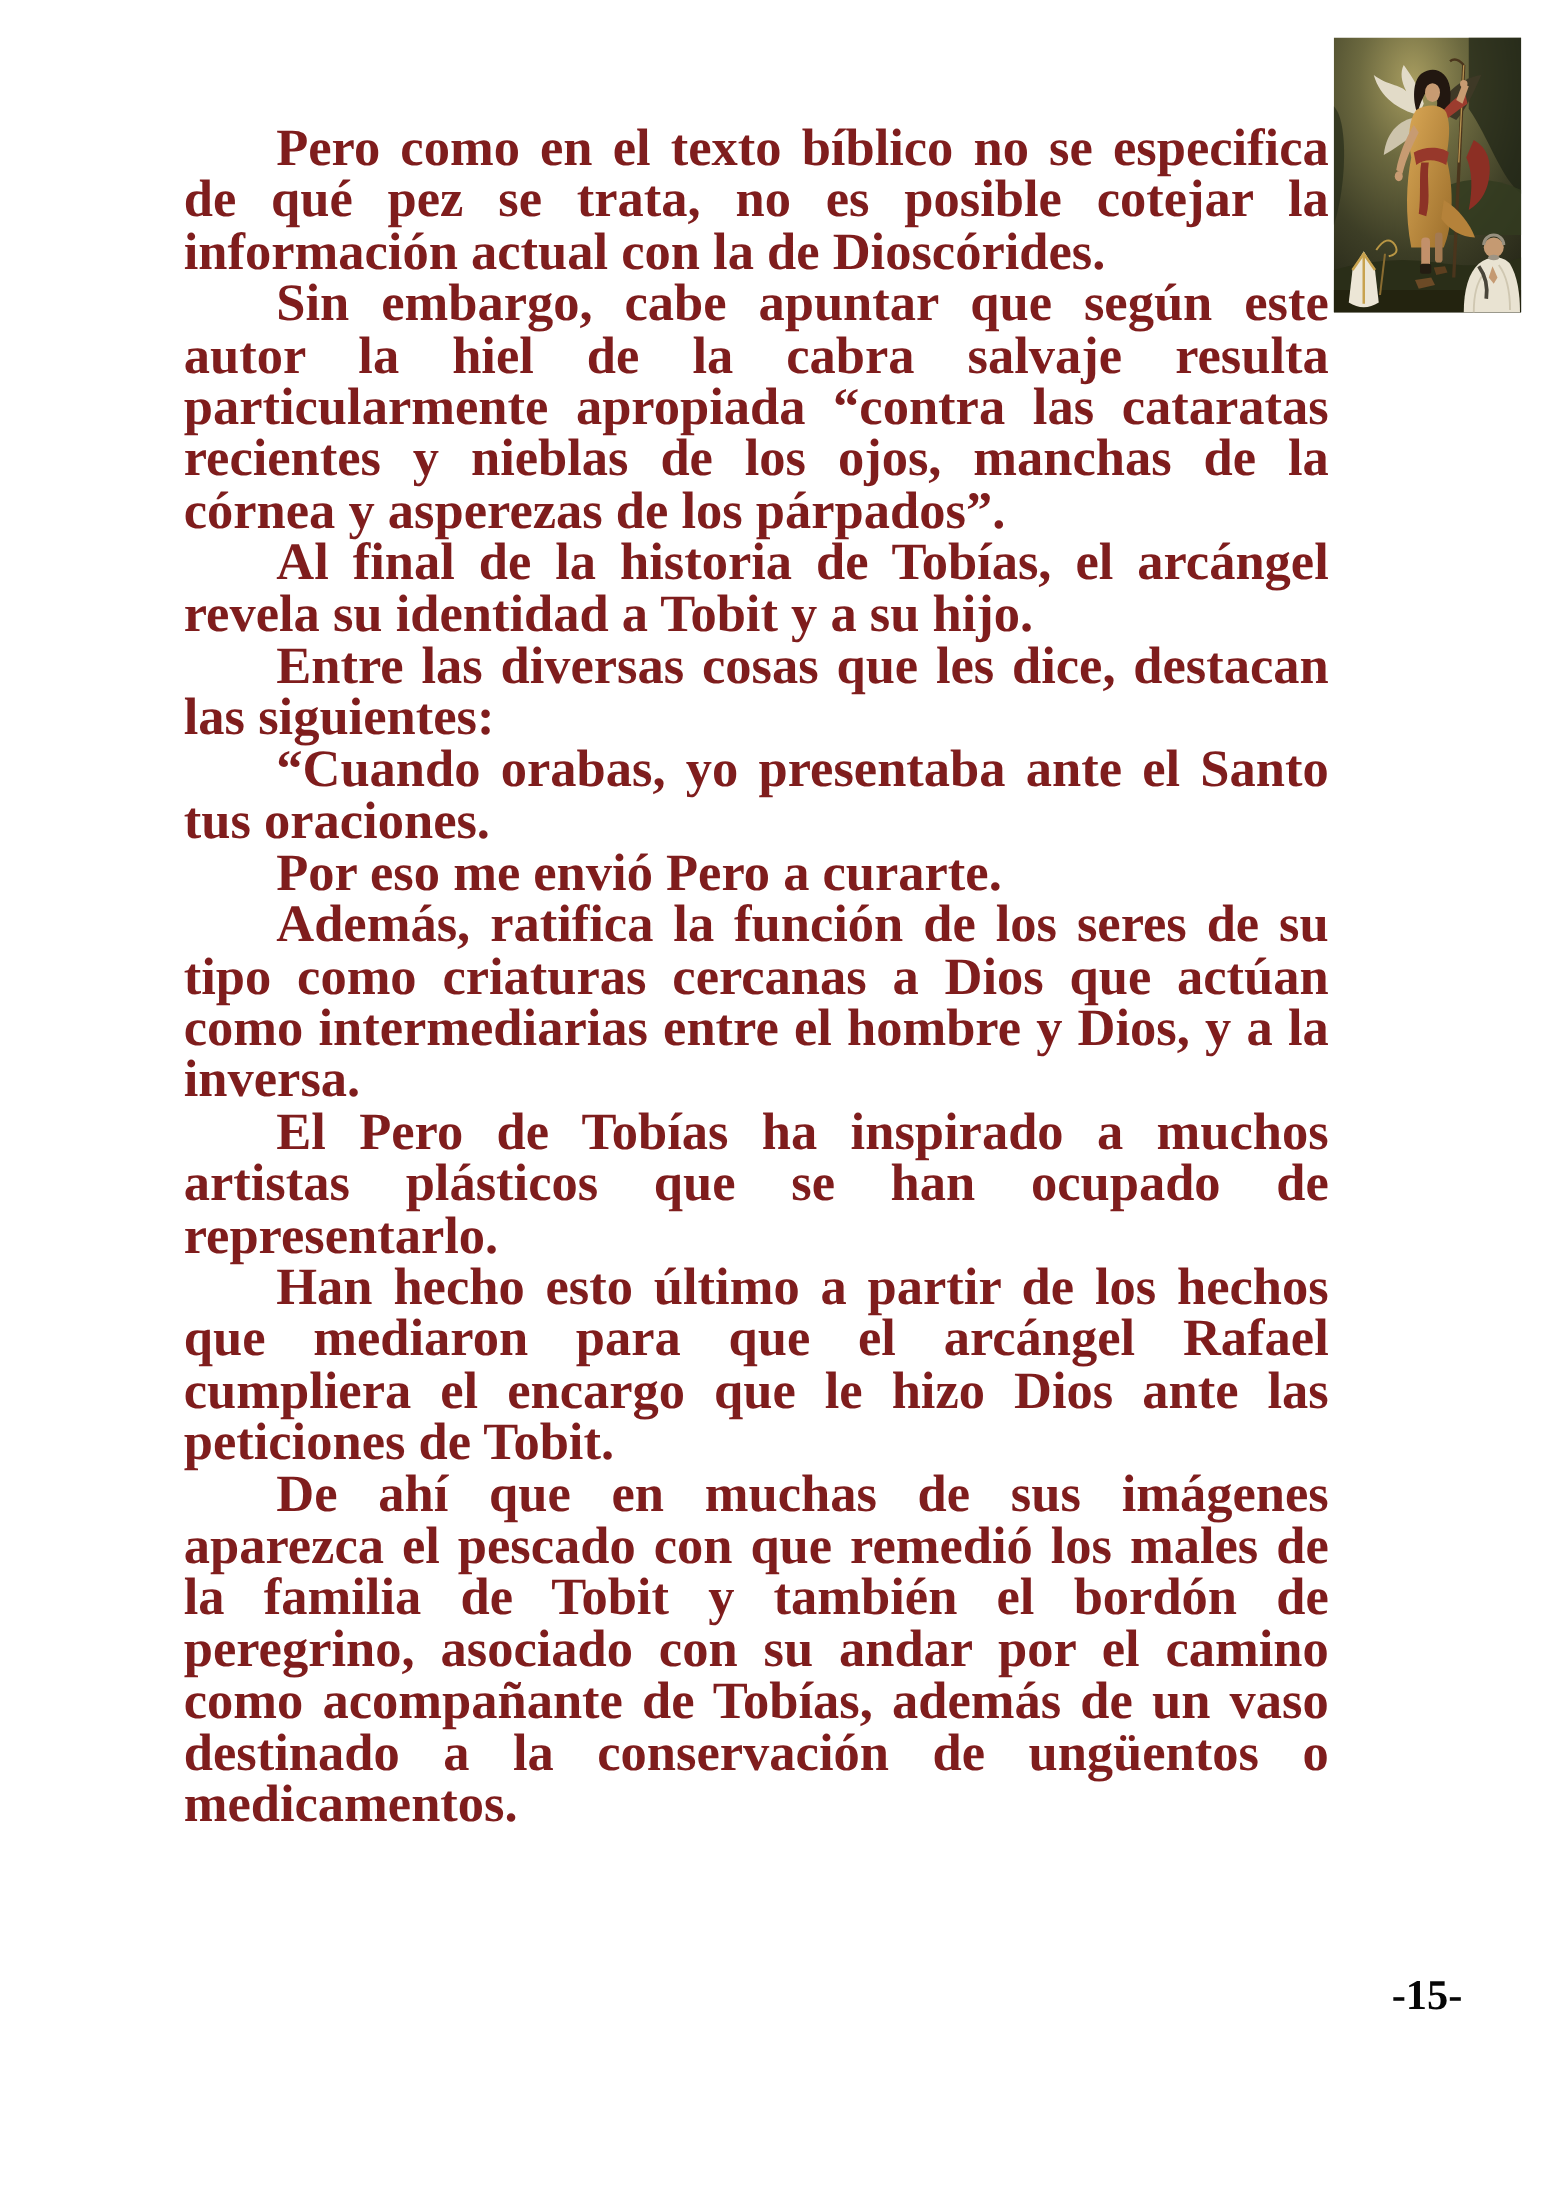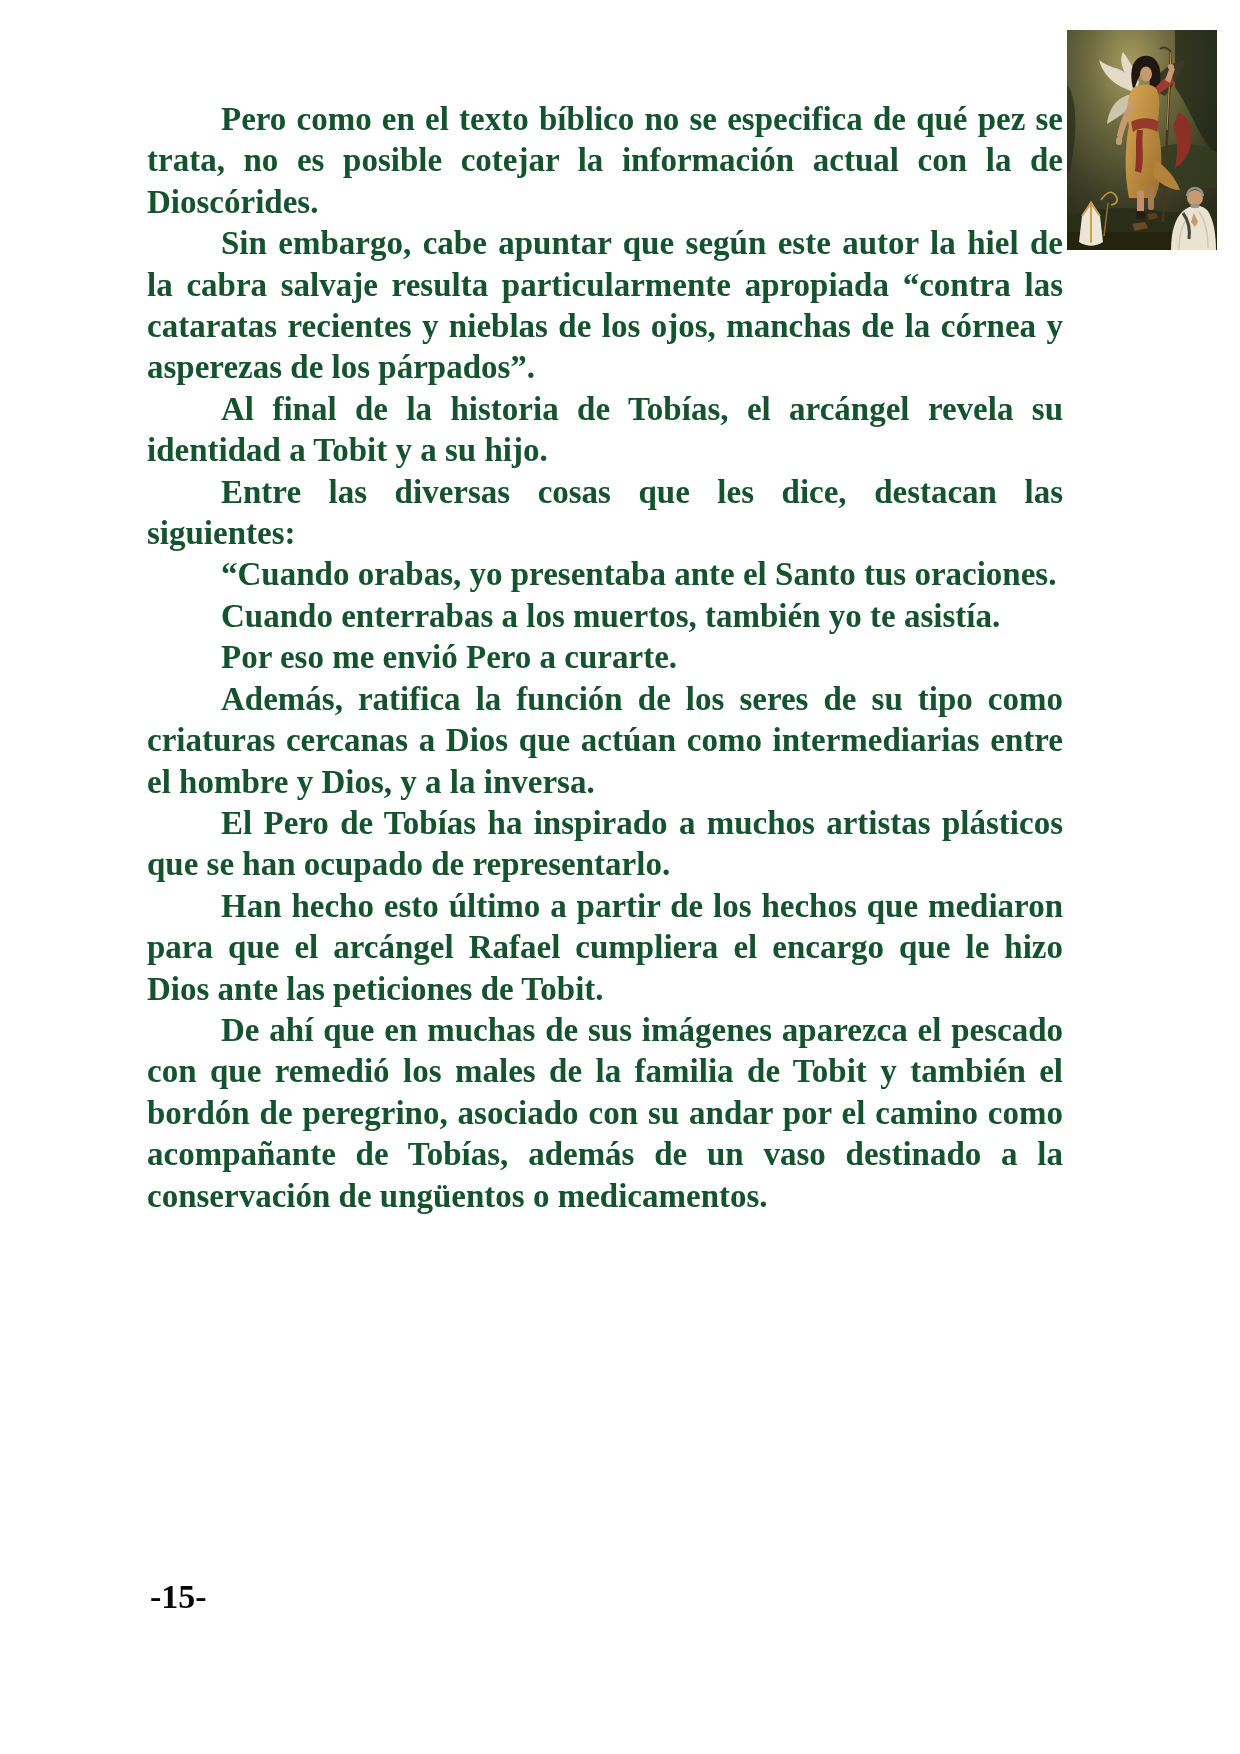--- a/index.html
+++ b/index.html
@@ -14,58 +14,57 @@
   .text-block {
     position: absolute;
     left: 147px;
     top: 99px;
     width: 916px;
   }
   .text-block p {
     margin: 0;
     padding: 0;
     font-weight: bold;
-    font-size: 33px;
+    font-size: 42px;
     line-height: 41.4px;
-    color: #14532d;
+    color: #7f1d1d;
     text-align: justify;
     text-indent: 74px;
   }
   .painting-frame {
     position: absolute;
     left: 1067px;
     top: 30px;
     width: 150px;
     height: 220px;
   }
   .painting-frame svg { display: block; width: 150px; height: 220px; }
   .page-footer {
     position: absolute;
     top: 1576px;
     left: 150px;
     width: 1020px;
-    text-align: left;
+    text-align: right;
     font-weight: bold;
     font-size: 34px;
     line-height: 42px;
     color: #060606;
   }
 </style>
 </head>
 <body>
 
 <main>
 
   <div class="text-block">
     <p>Pero como en el texto bíblico no se especifica de qué pez se trata, no es posible cotejar la información actual con la de Dioscórides.</p>
     <p>Sin embargo, cabe apuntar que según este autor la hiel de la cabra salvaje resulta particularmente apropiada “contra las cataratas recientes y nieblas de los ojos, manchas de la córnea y asperezas de los párpados”.</p>
     <p>Al final de la historia de Tobías, el arcángel revela su identidad a Tobit y a su hijo.</p>
     <p>Entre las diversas cosas que les dice, destacan las siguientes:</p>
     <p>“Cuando orabas, yo presentaba ante el Santo tus oraciones.</p>
-    <p>Cuando enterrabas a los muertos, también yo te asistía.</p>
     <p>Por eso me envió Pero a curarte.</p>
     <p>Además, ratifica la función de los seres de su tipo como criaturas cercanas a Dios que actúan como intermediarias entre el hombre y Dios, y a la inversa.</p>
     <p>El Pero de Tobías ha inspirado a muchos artistas plásticos que se han ocupado de representarlo.</p>
     <p>Han hecho esto último a partir de los hechos que mediaron para que el arcángel Rafael cumpliera el encargo que le hizo Dios ante las peticiones de Tobit.</p>
     <p>De ahí que en muchas de sus imágenes aparezca el pescado con que remedió los males de la familia de Tobit y también el bordón de peregrino, asociado con su andar por el camino como acompañante de Tobías, además de un vaso destinado a la conservación de ungüentos o medicamentos.</p>
   </div>
 
   <div class="painting-frame">
     <svg viewBox="0 0 150 220" preserveAspectRatio="none" aria-hidden="true">
       <defs>

